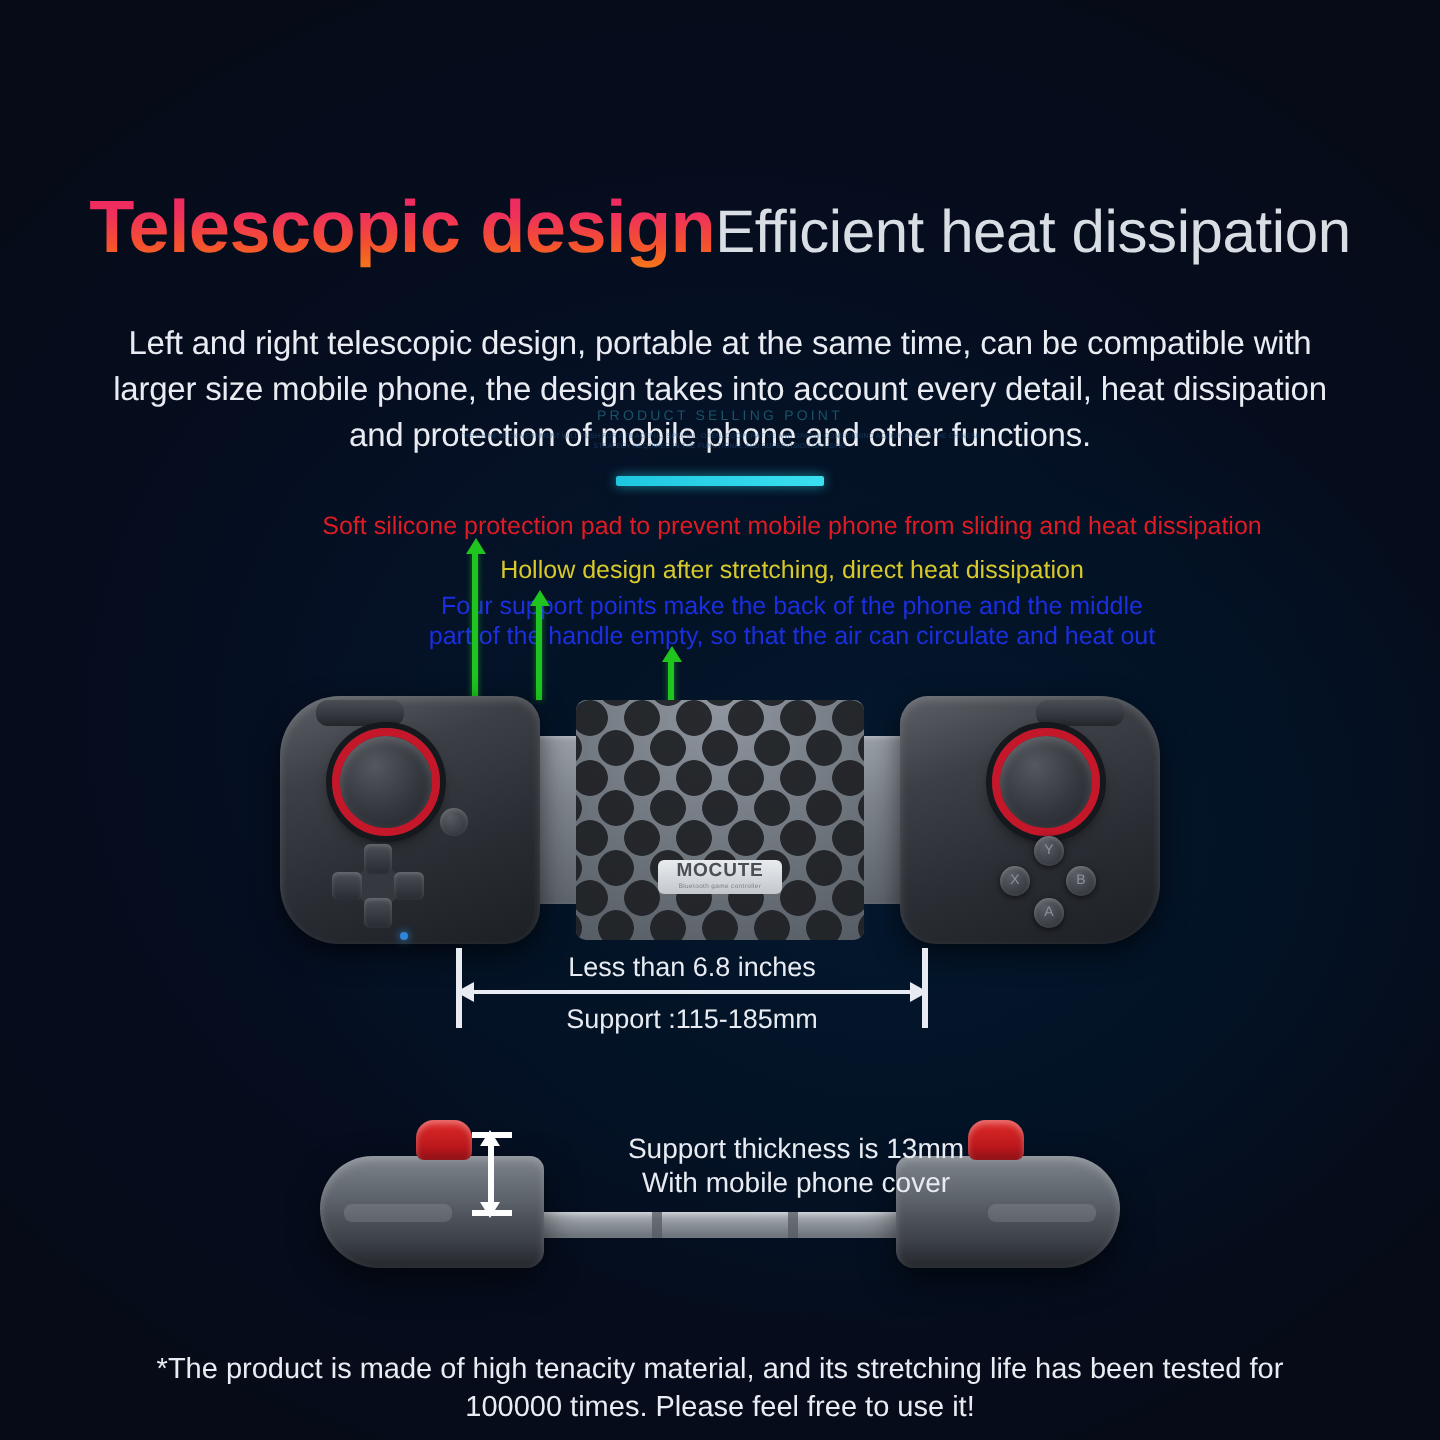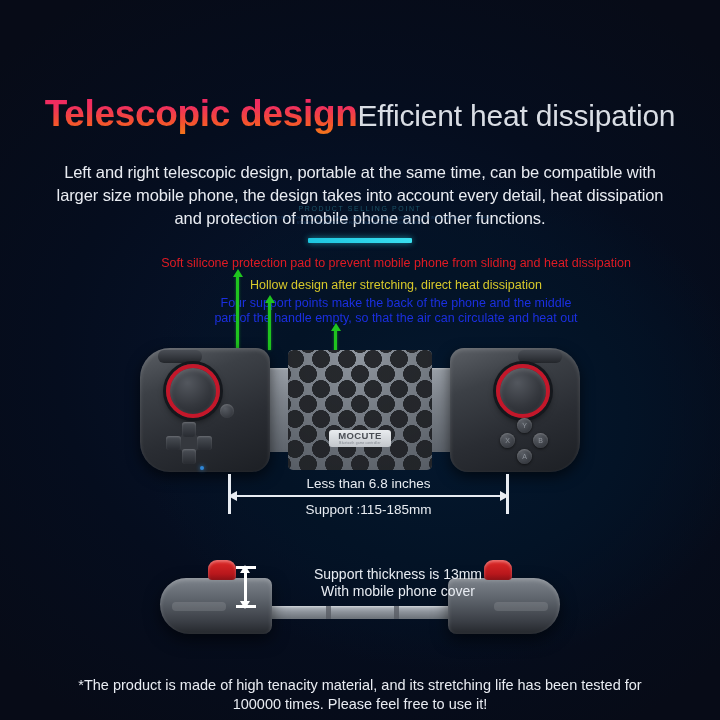--- a/index.html
+++ b/index.html
@@ -139,21 +139,21 @@
     width:62px;height:17px;border-radius:3px;
     background:linear-gradient(180deg,#e9ecef,#c3c7cc);
     text-align:center;
     margin-top:32px;
   }
   .honey-plate .brand{
     display:block;font-size:9.5px;font-weight:bold;color:#4b4f56;line-height:11px;letter-spacing:.4px;
   }
   .honey-plate .tag{display:block;font-size:3.2px;color:#7b8089;line-height:4px;letter-spacing:.2px;}
   
-  #dim-width{position:absolute;left:228px;top:470px;width:281px;height:48px;}
+  #dim-width{position:absolute;left:228px;top:470px;width:236px;height:48px;}
   .dim-end{position:absolute;top:4px;width:3px;height:40px;background:#e8ecf2;}
   #dim-end-l{left:0;}
   #dim-end-r{right:0;}
   .dim-line{position:absolute;left:8px;right:8px;top:25px;height:2px;background:#e8ecf2;}
   .dim-line::before,.dim-line::after{
     content:"";position:absolute;top:-4px;
     border-top:5px solid transparent;border-bottom:5px solid transparent;
   }
   .dim-line::before{left:-8px;border-right:9px solid #e8ecf2;}
   .dim-line::after{right:-8px;border-left:9px solid #e8ecf2;}

